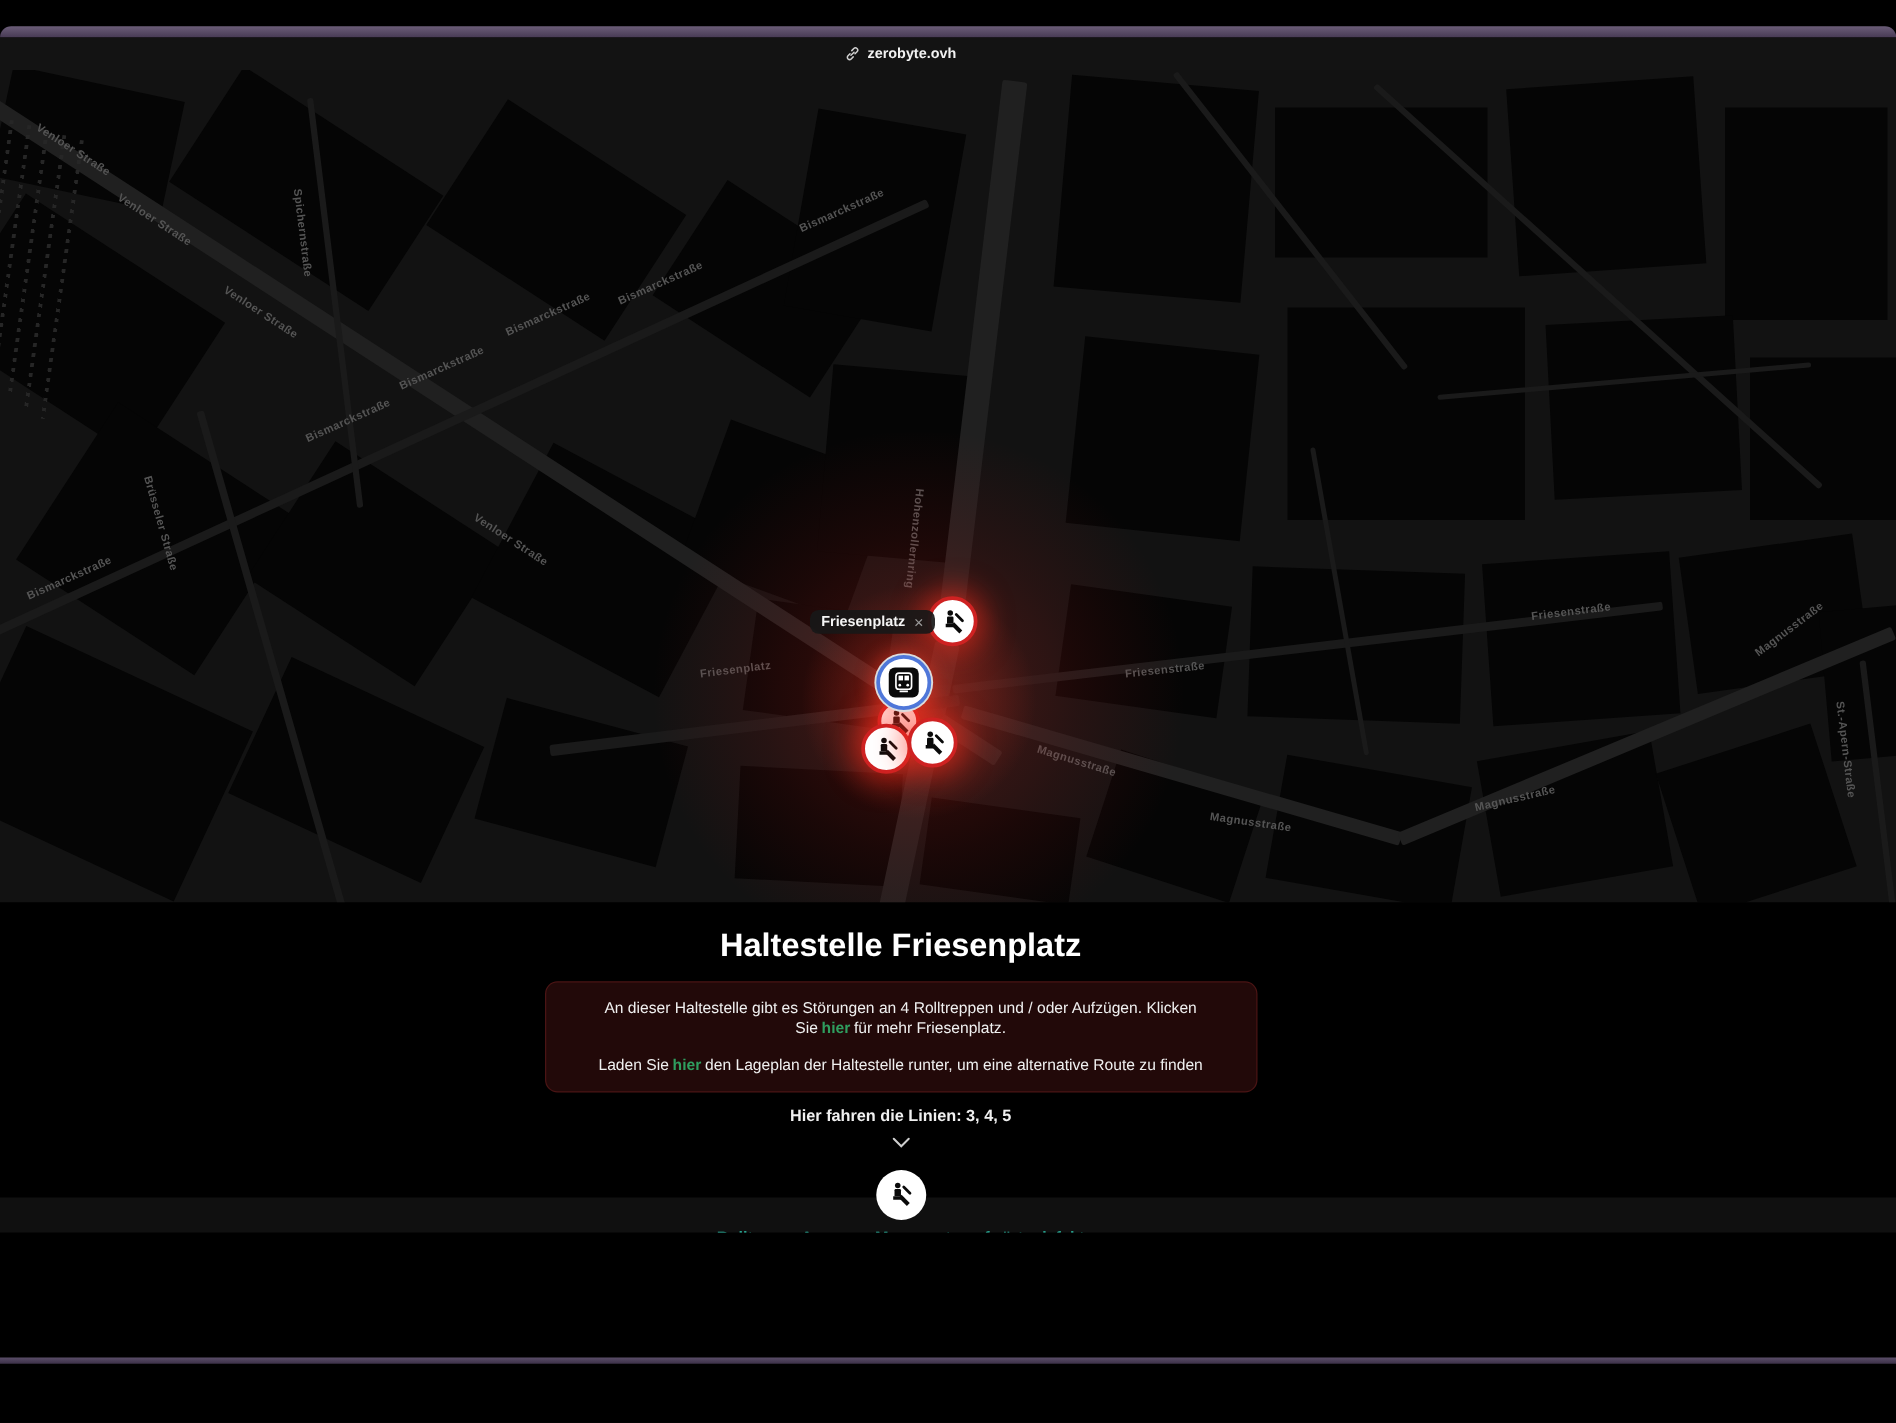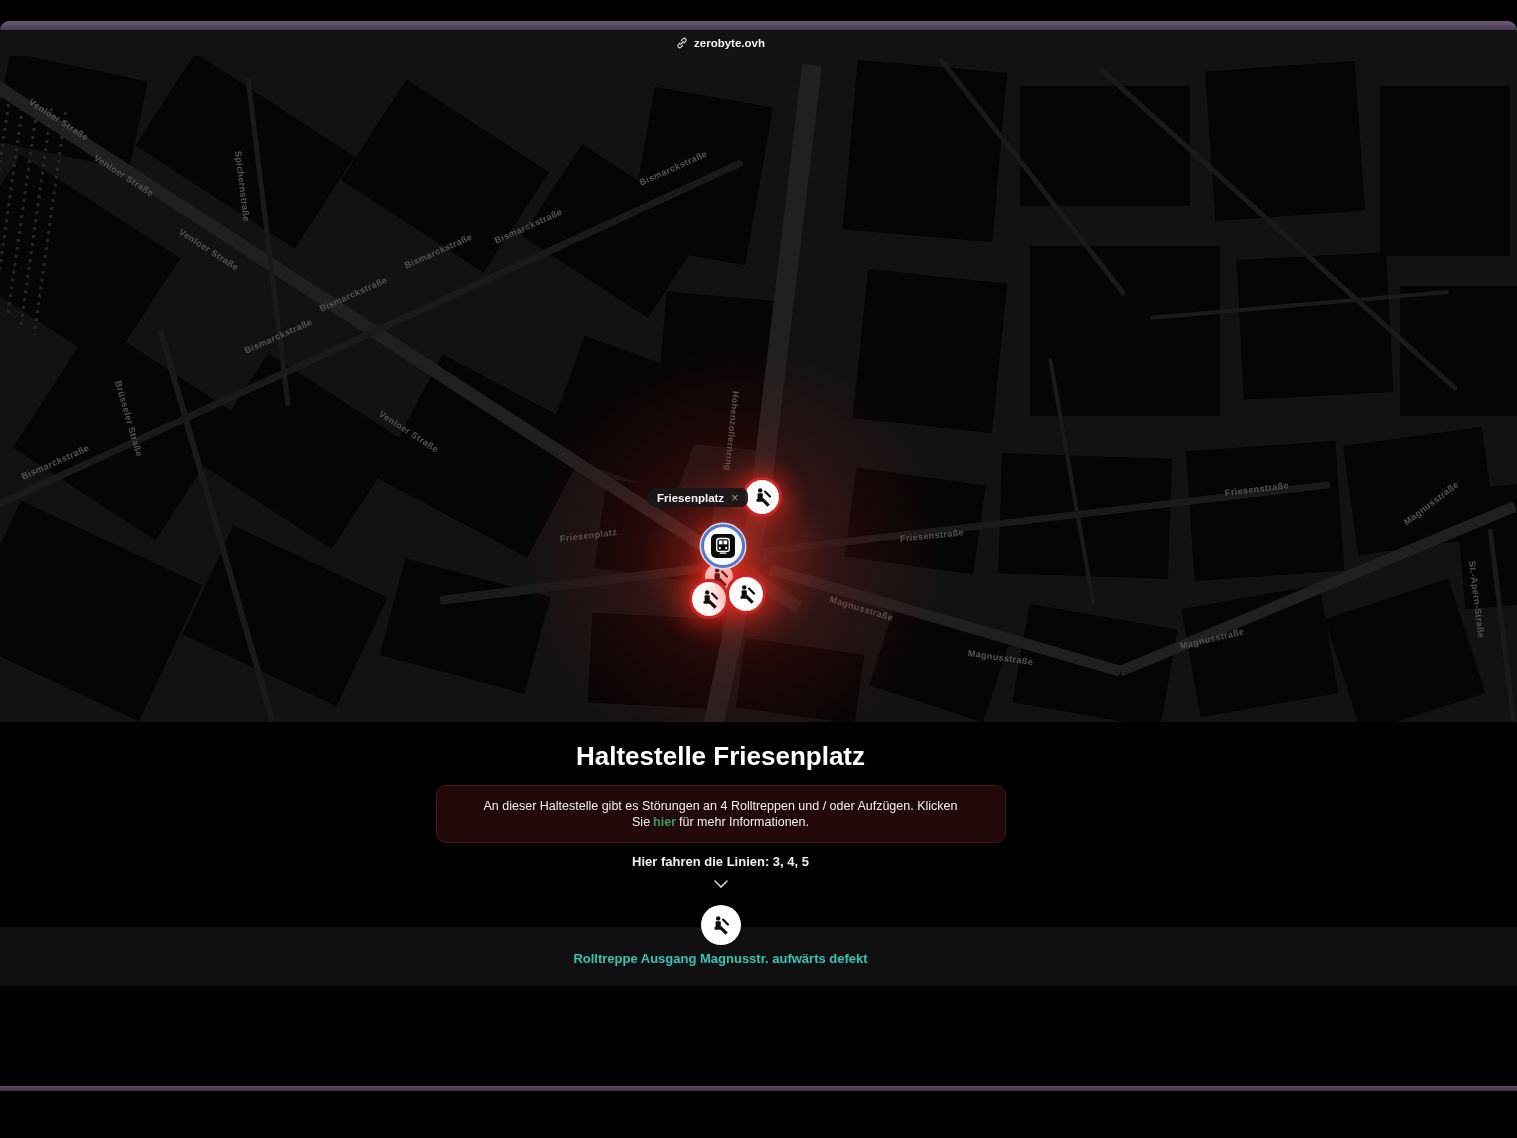--- a/index.html
+++ b/index.html
@@ -218,21 +218,22 @@
     <div class="popup">
       <b>Friesenplatz</b>
       <span class="x">×</span>
     </div>
   </div>
 
   <div class="panel">
     <div class="panel-inner">
       <h1>Haltestelle Friesenplatz</h1>
       <div class="warning">
-        <p><span>An dieser Haltestelle gibt es Störungen an 4 Rolltreppen und / oder Aufzügen. Klicken Sie</span><a>hier</a><span>für mehr Informationen.</span></p>
+        <p><span>An dieser Haltestelle gibt es Störungen an 4 Rolltreppen und / oder Aufzügen. Klicken Sie</span><a>hier</a><span>für mehr Friesenplatz.</span></p>
+        <p><span>Laden Sie</span><a>hier</a><span>den Lageplan der Haltestelle runter, um eine alternative Route zu finden</span></p>
       </div>
       <div class="lines">Hier fahren die Linien: 3, 4, 5</div>
       <div class="chevron">
         <svg width="16" height="10" viewBox="0 0 16 10" fill="none" stroke="#cfcfcf" stroke-width="1.6" stroke-linecap="round">
             <path d="M2 2 L8 8 L14 2"></path>
           </svg>
       </div>
     </div>
     <div class="cards" id="cards">
 

